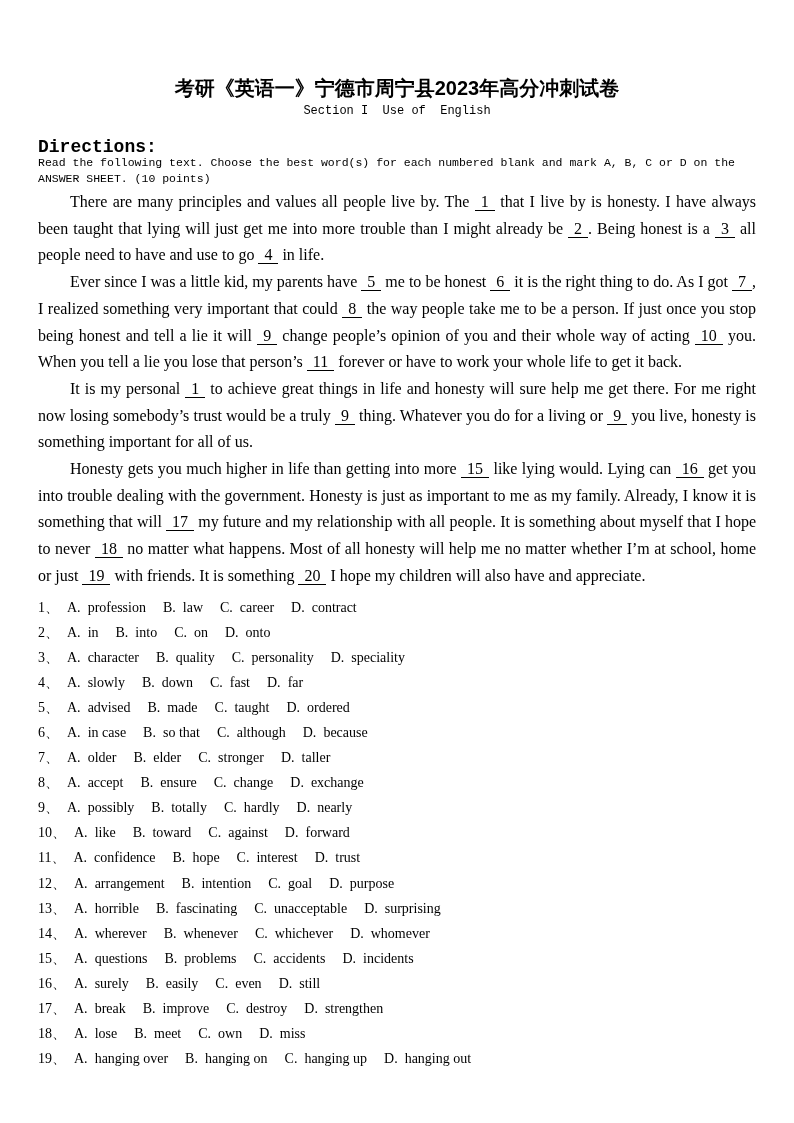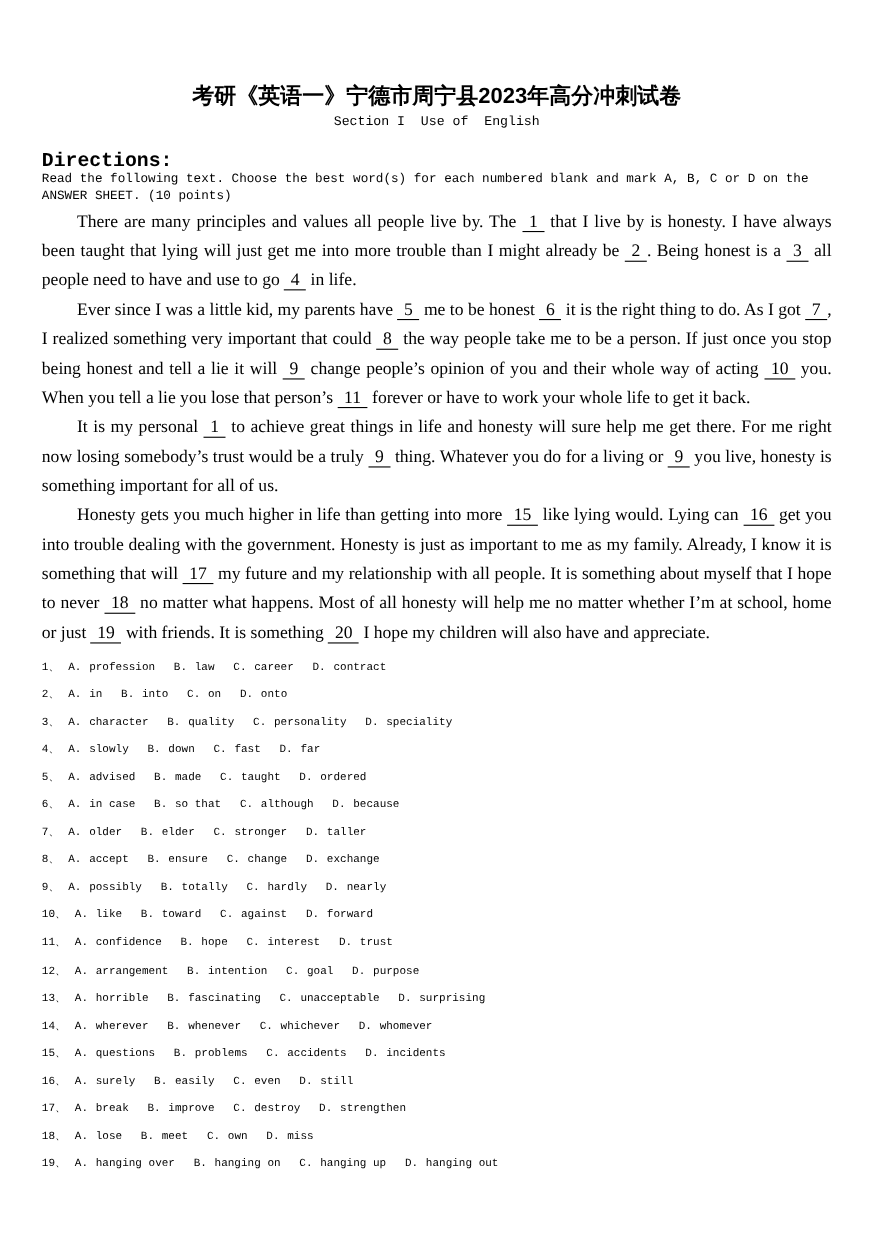--- a/index.html
+++ b/index.html
@@ -60,22 +60,22 @@
   }
   .blank {
     border-bottom: 1px solid #000;
     padding: 0 6px;
     white-space: nowrap;
   }
   .question-list {
     margin-top: 5px;
   }
   .q-row {
-    font-family: Liberation Mono, monospace;
-    font-size: 10px;
+    font-family: Liberation Serif, serif;
+    font-size: 14px;
     line-height: 25.1px;
     white-space: nowrap;
   }
   .q-num {
     display: inline-block;
     margin-right: 8px;
   }
   .opt {
     display: inline-block;
     margin-right: 17px;

